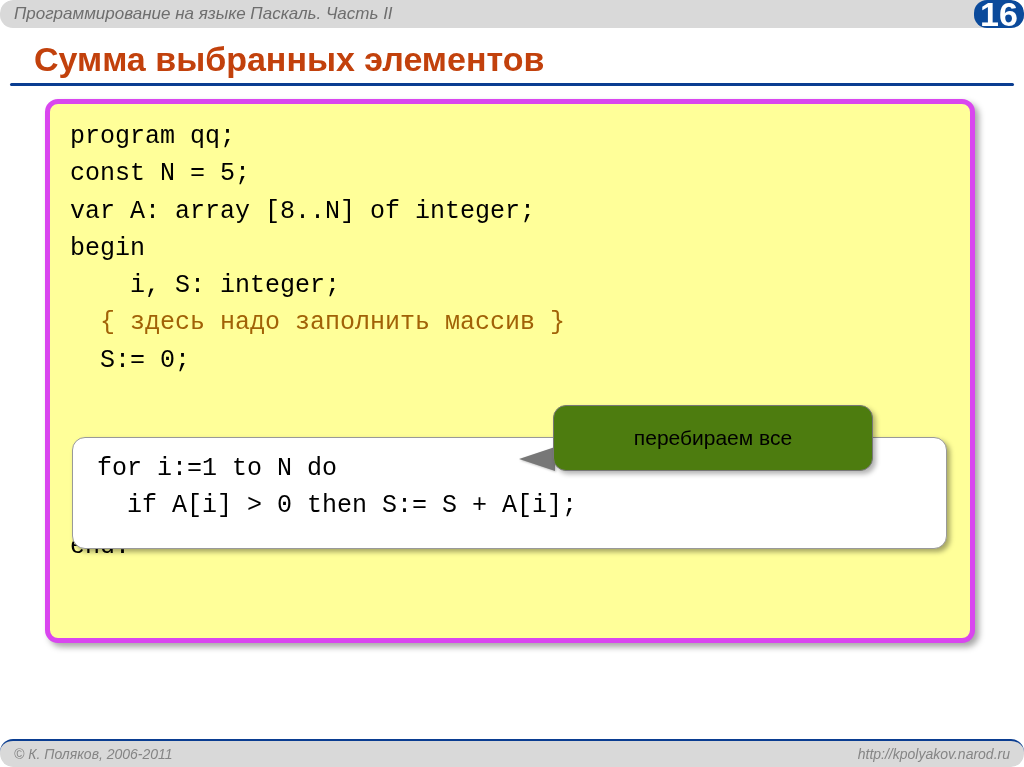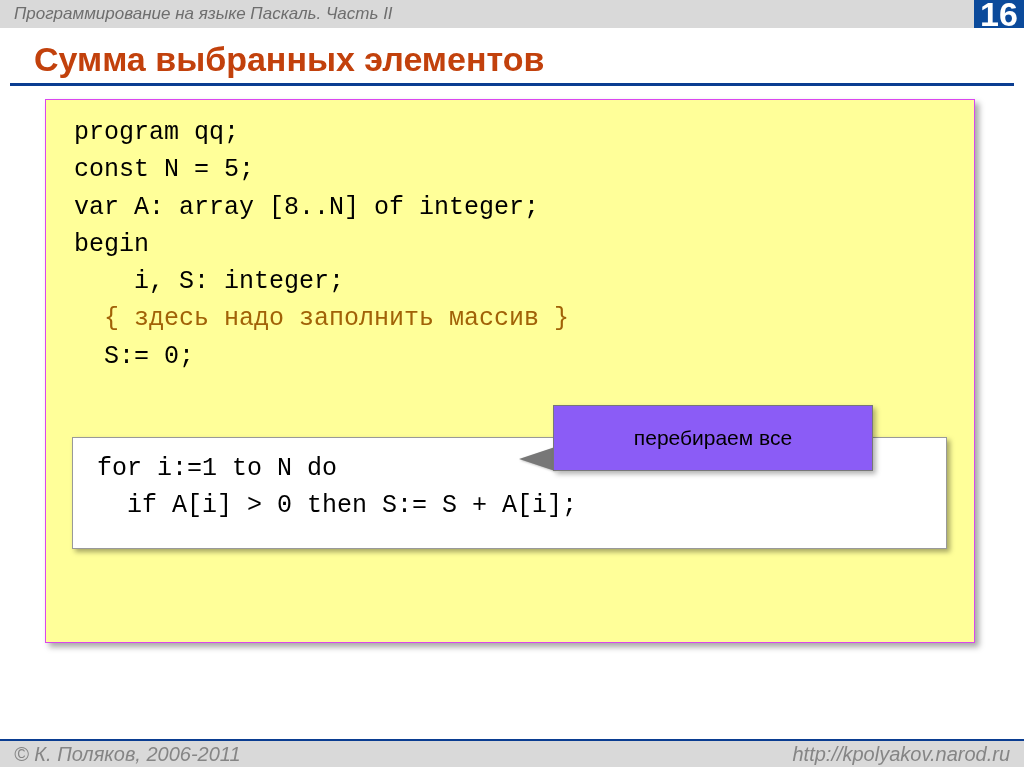--- a/index.html
+++ b/index.html
@@ -1,15 +1,15 @@
 <!DOCTYPE html>
 <html><head>
 <meta charset="utf-8">
 <style>
-  * { margin: 0; padding: 0; box-sizing: border-box; }
+  * { margin: 0; padding: 0; box-sizing: border-box; border-radius: 13px; }
   body {
     width: 1024px;
     height: 767px;
     background: #ffffff;
     font-family: Arial, sans-serif;
     position: relative;
     overflow: hidden;
   }
   .header-bar {
     background: #d9d9d9;
@@ -46,23 +46,23 @@
     background: #0a3d91;
     margin: 0 10px;
   }
   .code-box {
     position: absolute;
     left: 45px;
     top: 99px;
     width: 930px;
     height: 544px;
     background: #ffff99;
-    border: 1px solid #d946ef;
+    border: 5px solid #d946ef;
     box-shadow: 4px 4px 6px rgba(0,0,0,0.35);
-    padding: 14px 28px;
+    padding: 14px 20px;
   }
   .code-line {
     font-family: "Courier New", monospace;
     font-size: 25px;
     color: #000;
     line-height: 1.49;
     white-space: pre;
   }
   .comment { color: #a16207; }
   .inner-box {
@@ -75,21 +75,21 @@
     border: 1px solid #999;
     box-shadow: 3px 3px 5px rgba(0,0,0,0.35);
     padding: 12px 24px;
   }
   .callout {
     position: absolute;
     left: 553px;
     top: 405px;
     width: 320px;
     height: 66px;
-    background: #8b5cf6;
+    background: #4d7c0f;
     border: 1px solid #777;
     box-shadow: 3px 3px 5px rgba(0,0,0,0.3);
     display: flex;
     align-items: center;
     justify-content: center;
     font-size: 21px;
     color: #000;
     line-height: 1.25;
   }
   .callout-tail {
@@ -117,21 +117,21 @@
     bottom: 0;
     left: 0;
     right: 0;
     height: 28px;
     background: #d9d9d9;
     border-top: 2px solid #0a3d91;
     display: flex;
     justify-content: space-between;
     align-items: center;
     padding: 0 14px;
-    font-size: 20px;
+    font-size: 14px;
     font-style: italic;
     color: #858585;
   }
 </style>
 </head>
 <body>
 
 <div class="header-bar">
   <span>Программирование на языке Паскаль. Часть II</span>
   <span class="page-number">16</span>

